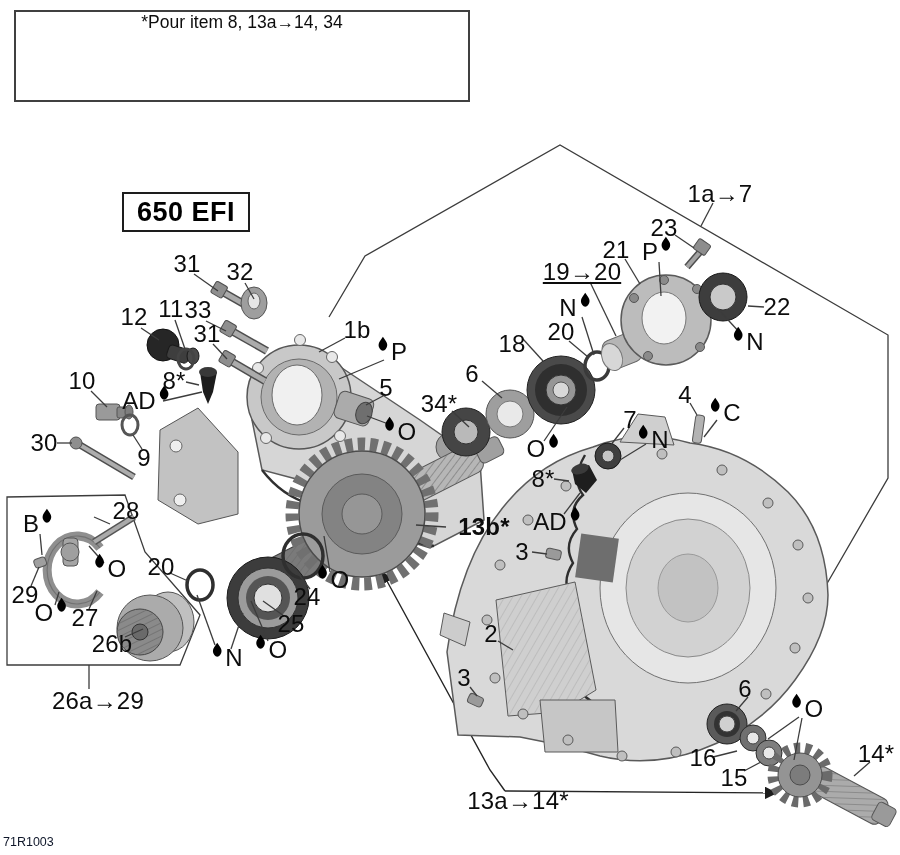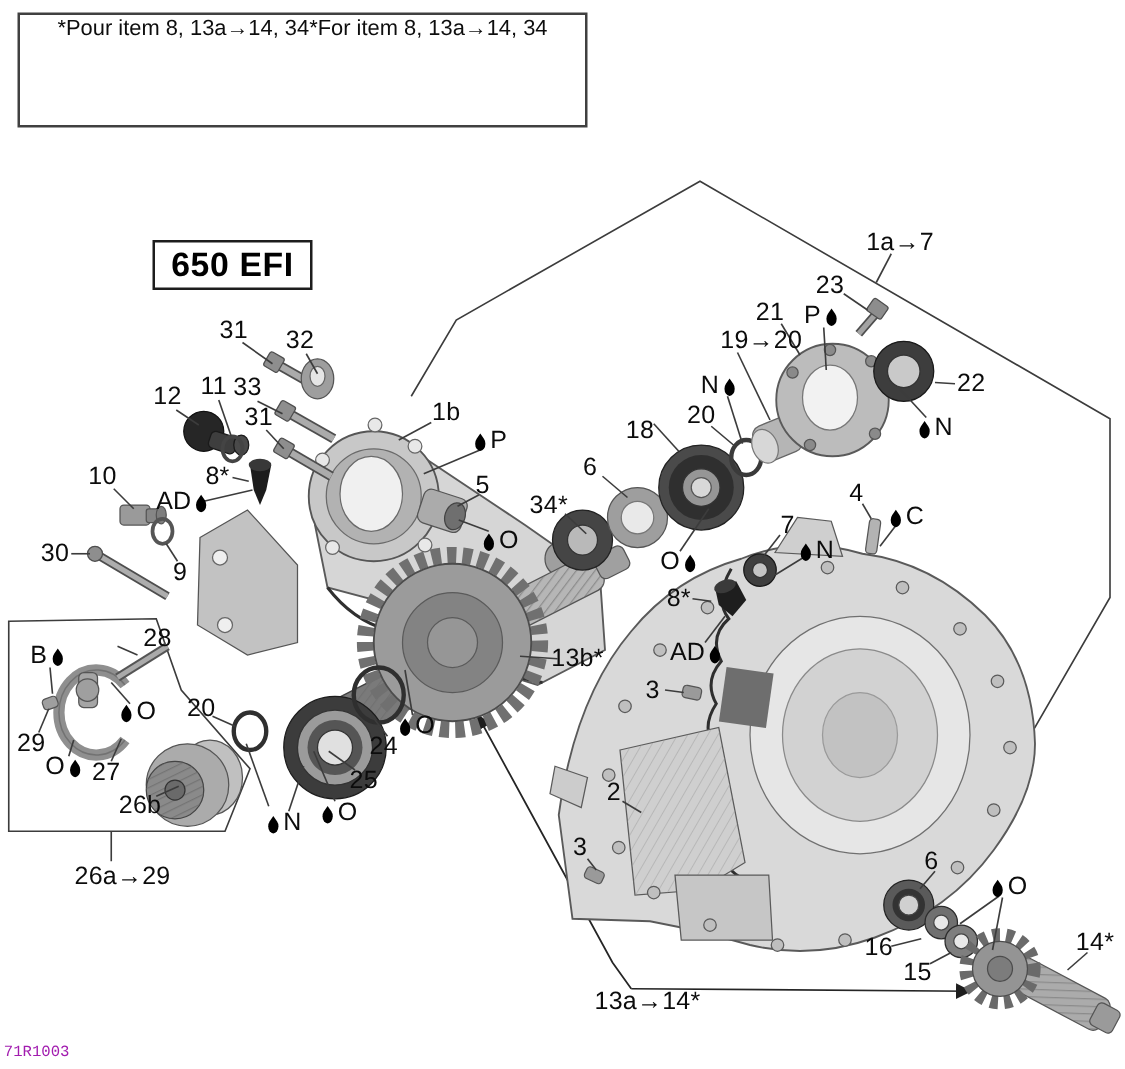--- a/index.html
+++ b/index.html
@@ -4,51 +4,50 @@
 <style>
   html,body{margin:0;padding:0;}
   body{
     width:900px;height:855px;position:relative;background:#ffffff;
     font-family:"Liberation Sans","DejaVu Sans",sans-serif;overflow:hidden;color:#111;
   }
   #art-layer{position:absolute;left:0;top:0;z-index:1;}
   #callout-layer{position:absolute;left:0;top:0;width:900px;height:855px;z-index:5;pointer-events:none;}
   .callout{
     position:absolute;transform:translate(-50%,-50%);
-    font-size:20px;font-weight:500;color:#0c0c0c;white-space:nowrap;
-    display:flex;align-items:flex-end;gap:2px;letter-spacing:.2px;line-height:1;
+    font-size:24px;font-weight:500;color:#0c0c0c;white-space:nowrap;
+    display:flex;align-items:flex-start;gap:2px;letter-spacing:.2px;line-height:1;
   }
   .drop{
     width:10px;height:10px;background:#000;display:inline-block;
     border-radius:0 50% 50% 50%;
     transform:scale(.82,1.15) rotate(45deg);
     margin:0 1px 2px 1px;
   }
   #note-box{
     position:absolute;left:14px;top:10px;width:452px;height:88px;
     border:2px solid #404040;background:#fff;z-index:6;
     display:flex;flex-direction:row;justify-content:center;text-align:center;
     font-size:17.5px;line-height:21px;color:#0d0d0d;
   }
   #note-box .gap{height:5px;}
   #model-badge{
     position:absolute;left:122px;top:192px;width:124px;height:36px;z-index:6;
     border:2px solid #1d1d1d;background:#fff;
     display:flex;align-items:center;justify-content:center;
     font-size:27px;font-weight:bold;letter-spacing:.5px;color:#000;
   }
-  #footer-code{position:absolute;left:3px;top:835px;font-size:12.5px;color:#a21caf;z-index:6;font-family:Liberation Mono, monospace;}
+  #footer-code{position:absolute;left:3px;top:835px;font-size:12.5px;color:#0f172a;z-index:6;}
 </style>
 </head>
 <body>
 
 <div id="note-box">
   <div>*Pour item 8, 13a→14, 34</div>
   <div class="gap"></div>
-  <div>*For item 8, 13a→14, 34</div>
 </div>
 
 <div id="model-badge">650 EFI</div>
 
 <div id="footer-code">71R1003</div>
 
 <svg id="art-layer" width="900" height="855" viewBox="0 0 900 855" xmlns="http://www.w3.org/2000/svg">
   <defs>
     <marker id="arrowhead" markerWidth="10" markerHeight="9" refX="8" refY="4.5" orient="auto">
       <path d="M0,0 L9,4.5 L0,9 Z" fill="#1e1e1e"></path>
@@ -406,21 +405,21 @@
     </div>
     <div class="callout" style="left: 472px; top: 374px;">
       <span>6</span>
     </div>
     <div class="callout" style="left: 512px; top: 344px;">
       <span>18</span>
     </div>
     <div class="callout" style="left: 561px; top: 332px;">
       <span>20</span>
     </div>
-    <div class="callout" style="left: 609px; top: 272px;">
+    <div class="callout" style="left: 582px; top: 272px; text-decoration: underline;">
       <span>19→20</span>
     </div>
     <div class="callout" style="left: 575px; top: 308px;">
       <span>N</span>
       <span class="drop"></span>
     </div>
     <div class="callout" style="left: 616px; top: 250px;">
       <span>21</span>
     </div>
     <div class="callout" style="left: 657px; top: 252px;">
@@ -461,21 +460,21 @@
       <span>AD</span>
       <span class="drop"></span>
     </div>
     <div class="callout" style="left: 522px; top: 552px;">
       <span>3</span>
     </div>
     <div class="callout" style="left: 543px; top: 449px;">
       <span>O</span>
       <span class="drop"></span>
     </div>
-    <div class="callout" style="left: 462px; top: 527px;">
+    <div class="callout" style="left: 484px; top: 527px; font-weight: bold;">
       <span>13b*</span>
     </div>
     <div class="callout" style="left: 307px; top: 597px;">
       <span>24</span>
     </div>
     <div class="callout" style="left: 291px; top: 624px;">
       <span>25</span>
     </div>
     <div class="callout" style="left: 333px; top: 580px;">
       <span class="drop"></span>

